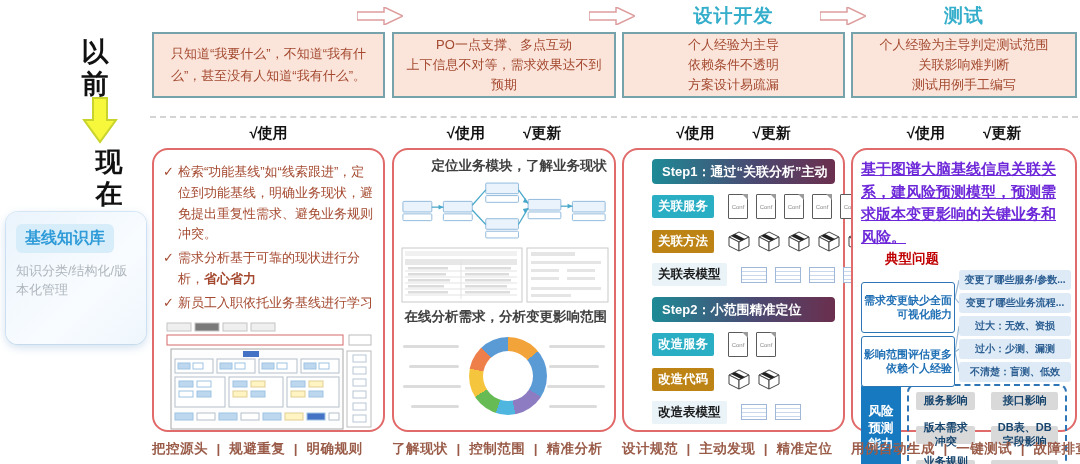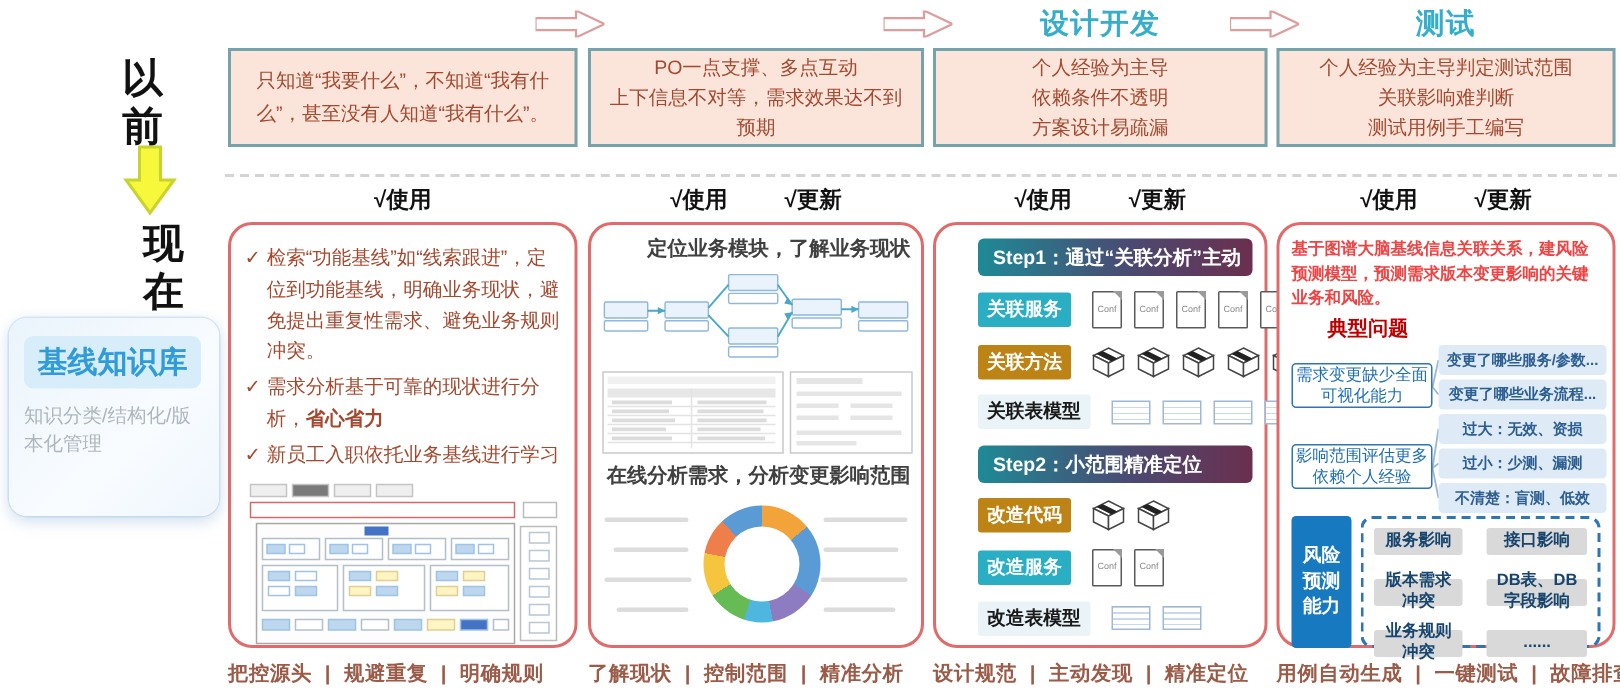--- a/index.html
+++ b/index.html
@@ -7,21 +7,21 @@
   #stage{position:relative;width:1080px;height:464px;background:#fff;overflow:hidden;}
 
   
   .era{position:absolute;width:34px;font-size:27px;font-weight:800;color:#111;line-height:1.2;word-break:break-all;text-align:center;}
   #era-before{left:78px;top:36px;}
   #era-now{left:92px;top:146px;}
   #down-arrow{position:absolute;left:80px;top:96px;}
   #kb-card{position:absolute;left:6px;top:212px;width:140px;height:132px;border-radius:12px;
     background:linear-gradient(135deg,#eaf4fc 0%,#f9fcff 60%,#eef6fd 100%);
     box-shadow:0 3px 10px rgba(130,170,210,.40),0 0 0 1px rgba(200,225,245,.6);padding:12px 10px;}
-  .kb-pill{display:inline-block;background:#d7edf9;color:#2f9bd8;font-size:20px;font-weight:700;
+  .kb-pill{display:inline-block;background:#d7edf9;color:#2f9bd8;font-size:16px;font-weight:700;
     padding:4px 9px;border-radius:6px;}
   .kb-sub{margin-top:9px;color:#aeb6bd;font-size:13px;line-height:1.45;}
 
   
   .stage-title{position:absolute;top:3px;text-align:center;font-size:19px;font-weight:700;color:#35aecb;letter-spacing:1px;}
   .flow-arrow{position:absolute;top:7px;}
 
   
   .pain{position:absolute;top:32px;height:66px;background:#fbe5db;border:2px solid #76a3ab;
     color:#a4492f;font-size:13px;display:flex;flex-direction:column;justify-content:center;
@@ -69,25 +69,25 @@
   .doc-icon{width:20px;height:25px;background:#fff;border:1.3px solid #5a5a5a;border-radius:1px;
     position:relative;display:flex;align-items:center;justify-content:center;}
   .doc-fold{position:absolute;top:-1px;right:-1px;width:0;height:0;border-left:6px solid transparent;border-top:6px solid #9a9a9a;}
   .doc-label{font-size:6px;color:#8a8a8a;}
   .table-icon{width:26px;height:16px;border:1px solid #9fb8d8;background:
     repeating-linear-gradient(180deg,#fff 0 3px,#c9d8ec 3px 4px);}
   .table-icon .thead{height:4px;background:#8eaadb;}
 
   
   #col4-body{padding:8px 8px 6px;display:flex;flex-direction:column;height:100%;}
-  .intro{font-size:11px;font-weight:600;color:#ef4444;line-height:1.5;}
+  .intro{font-size:15px;font-weight:600;color:#6d28d9;line-height:1.5;text-decoration:underline;}
   .typical{color:#c00000;font-weight:800;font-size:13.5px;margin:2px 0 2px 24px;}
   .problems{position:relative;height:114px;flex:0 0 auto;}
   .pbox{position:absolute;left:0;width:94px;border:1.5px solid #2e75b6;border-radius:3px;background:#fff;
-    color:#1f6fb5;font-size:11px;font-weight:400;text-align:center;line-height:1.3;padding:0 2px;}
+    color:#1f6fb5;font-size:11px;font-weight:700;text-align:right;line-height:1.3;padding:10px 2px;}
   .pitem{position:absolute;left:98px;width:112px;height:20px;background:#deebf7;border-radius:3px;
     color:#2c5e92;font-size:10px;font-weight:600;display:flex;align-items:center;justify-content:center;white-space:nowrap;}
   .risk-row{display:flex;gap:6px;margin-top:auto;height:88px;}
   .risk-tag{flex:0 0 40px;background:#1779bf;border-radius:3px;color:#fff;font-size:12.5px;font-weight:800;
     display:flex;align-items:center;justify-content:center;text-align:center;line-height:1.35;word-break:break-all;padding:0 6px;}
   .caps-panel{flex:1;border:2px dashed #2e75b6;border-radius:8px;padding:6px 7px;
     display:grid;grid-template-columns:1fr 1.12fr;gap:16px;}
   .cap{background:#d9d9d9;border-radius:2px;color:#17456e;font-size:11px;font-weight:700;
     display:flex;align-items:center;justify-content:center;text-align:center;line-height:1.25;padding:2px 3px;min-height:18px;}
 
@@ -404,48 +404,48 @@
           <span class="table-icon"><span class="thead"></span></span>
           <span class="table-icon"><span class="thead"></span></span>
           <span class="table-icon"><span class="thead"></span></span>
           <span class="table-icon"><span class="thead"></span></span>
         </span>
       </div>
 
       <div class="step-banner">Step2：小范围精准定位</div>
 
       <div class="assoc-row">
+        <span class="pill teal">改造服务</span>
+        <span class="icon-strip">
+          <span class="doc-icon">
+              <i class="doc-fold"></i>
+              <span class="doc-label">Conf</span>
+            </span>
+          <span class="doc-icon">
+              <i class="doc-fold"></i>
+              <span class="doc-label">Conf</span>
+            </span>
+        </span>
+      </div>
+
+      <div class="assoc-row">
         <span class="pill orange">改造代码</span>
         <span class="icon-strip">
           <svg width="22" height="21" viewBox="0 0 22 21">
               <polygon points="11,1 21,6 11,11 1,6" fill="#fff" stroke="#444"></polygon>
               <polygon points="1,6 11,11 11,20 1,15" fill="#fff" stroke="#444"></polygon>
               <polygon points="21,6 11,11 11,20 21,15" fill="#fff" stroke="#444"></polygon>
               <polygon points="7,3 17,8 13,10 3,5" fill="#222"></polygon>
             </svg>
           <svg width="22" height="21" viewBox="0 0 22 21">
               <polygon points="11,1 21,6 11,11 1,6" fill="#fff" stroke="#444"></polygon>
               <polygon points="1,6 11,11 11,20 1,15" fill="#fff" stroke="#444"></polygon>
               <polygon points="21,6 11,11 11,20 21,15" fill="#fff" stroke="#444"></polygon>
               <polygon points="7,3 17,8 13,10 3,5" fill="#222"></polygon>
             </svg>
-        </span>
-      </div>
-
-      <div class="assoc-row">
-        <span class="pill teal">改造服务</span>
-        <span class="icon-strip">
-          <span class="doc-icon">
-              <i class="doc-fold"></i>
-              <span class="doc-label">Conf</span>
-            </span>
-          <span class="doc-icon">
-              <i class="doc-fold"></i>
-              <span class="doc-label">Conf</span>
-            </span>
         </span>
       </div>
 
       <div class="assoc-row">
         <span class="pill plain">改造表模型</span>
         <span class="icon-strip">
           <span class="table-icon"><span class="thead"></span></span>
           <span class="table-icon"><span class="thead"></span></span>
         </span>
       </div>

